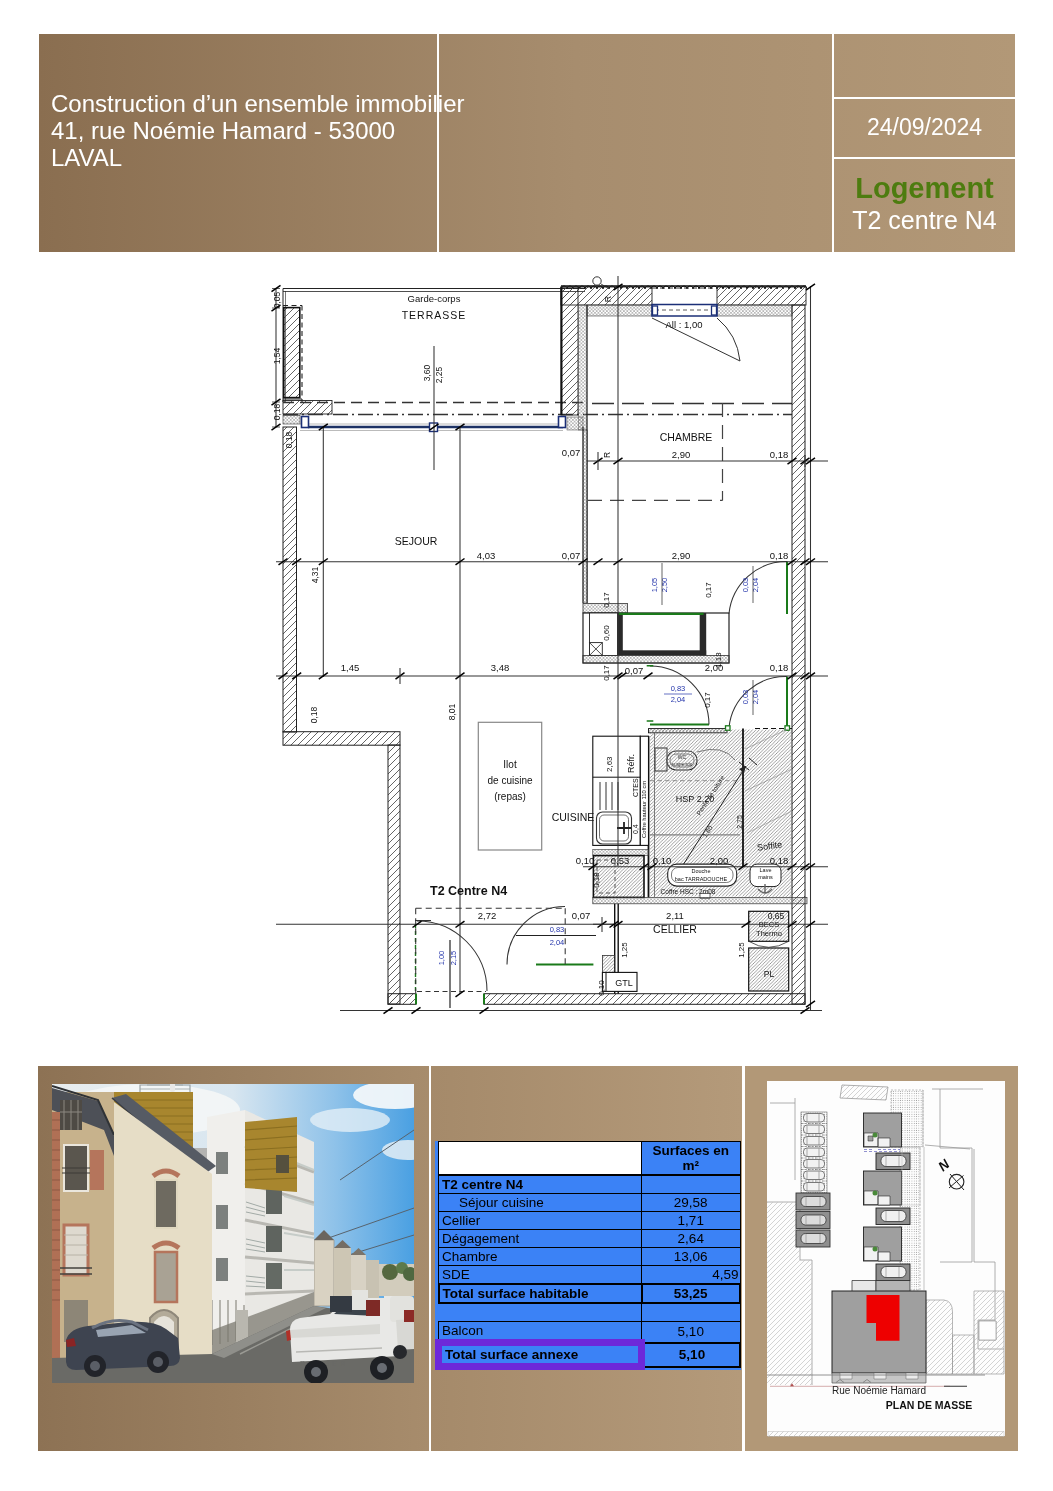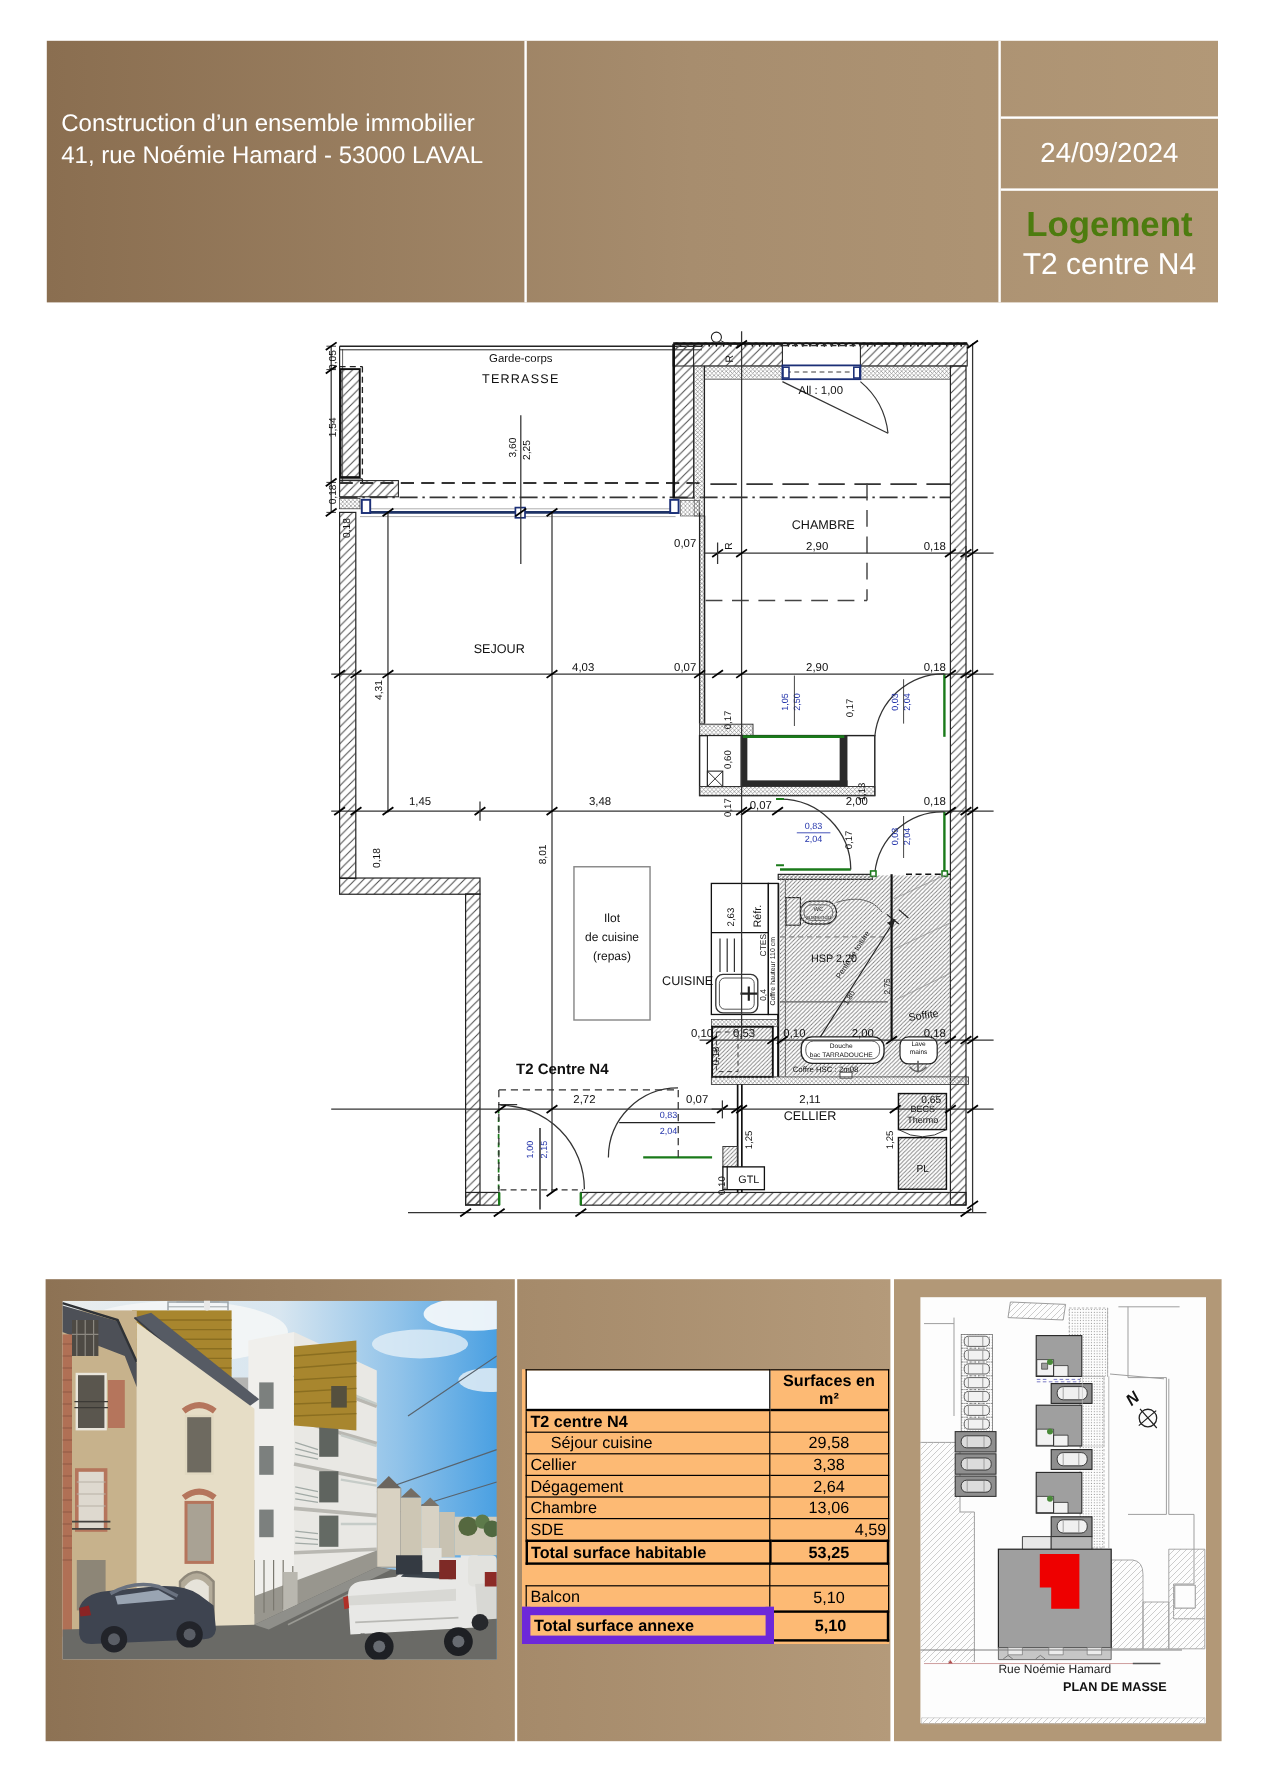--- a/index.html
+++ b/index.html
@@ -8,21 +8,21 @@
   .abs{position:absolute;}
 </style>
 </head>
 <body>
 <div id="page">
 
   <div class="abs" style="left:39px;top:34px;width:976px;height:218px;
        background:linear-gradient(90deg,#8a6e50 0%,#a78d6e 55%,#b29877 100%);"></div>
 
 
-  <div class="abs" style="left:51px;top:90px;width:420px;color:#fff;font-size:20px;line-height:27px;">Construction d’un ensemble immobilier<br>41, rue Noémie Hamard - 53000 LAVAL</div>
+  <div class="abs" style="left:51px;top:90px;width:420px;color:#fff;font-size:24px;line-height:27px;">Construction d’un ensemble immobilier<br>41, rue Noémie Hamard - 53000 LAVAL</div>
 
   <div class="abs" style="left:437px;top:34px;width:2px;height:218px;background:#fff;"></div>
 
   <div class="abs" style="left:832px;top:34px;width:2px;height:218px;background:#fff;"></div>
 
   <div class="abs" style="left:834px;top:97px;width:181px;height:2px;background:#fff;"></div>
 
   <div class="abs" style="left:834px;top:157px;width:181px;height:2px;background:#fff;"></div>
 
   <div class="abs" style="left:834px;top:114px;width:181px;color:#fff;font-size:23px;text-align:center;">24/09/2024</div>
@@ -32,37 +32,37 @@
   <div class="abs" style="left:834px;top:206px;width:181px;color:#fff;font-size:25px;text-align:center;">T2 centre N4</div>
 
   <div class="abs" style="left:38px;top:1066px;width:391px;height:385px;
        background:linear-gradient(90deg,#8d7254 0%,#a78c6c 100%);"></div>
 
 
   <div class="abs" style="left:431px;top:1066px;width:311px;height:385px;
        background:linear-gradient(90deg,#a58a6a 0%,#b49a7a 100%);"></div>
 
   <div class="abs" style="left:435px;top:1141px;width:306px;height:184px;font-size:13.5px;color:#000;">
-    <table style="border-collapse:collapse;width:100%;height:100%;background:#fdba74;">
+    <table style="border-collapse:collapse;width:100%;height:100%;background:#3b82f6;">
       <tbody>
           <tr>
         <td style="border:1px solid #000;border-bottom:2px solid #000;width:200px;background:#fff;">&nbsp;</td>
         <td style="border:1px solid #000;border-bottom:2px solid #000;font-weight:bold;text-align:center;">Surfaces en m²</td>
       </tr>
       <tr>
             <td style="border:1px solid #000;padding-left:3px;font-weight:bold;">T2 centre N4</td>
             <td style="border:1px solid #000;">&nbsp;</td>
           </tr>
       <tr>
             <td style="border:1px solid #000;padding-left:20px;">Séjour cuisine</td>
             <td style="border:1px solid #000;text-align:center;">29,58</td>
           </tr>
       <tr>
             <td style="border:1px solid #000;padding-left:3px;">Cellier</td>
-            <td style="border:1px solid #000;text-align:center;">3,38</td>
+            <td style="border:1px solid #000;text-align:center;">1,71</td>
           </tr>
       <tr>
             <td style="border:1px solid #000;padding-left:3px;">Dégagement</td>
             <td style="border:1px solid #000;text-align:center;">2,64</td>
           </tr>
       <tr>
             <td style="border:1px solid #000;padding-left:3px;">Chambre</td>
             <td style="border:1px solid #000;text-align:center;">13,06</td>
           </tr>
       <tr>

